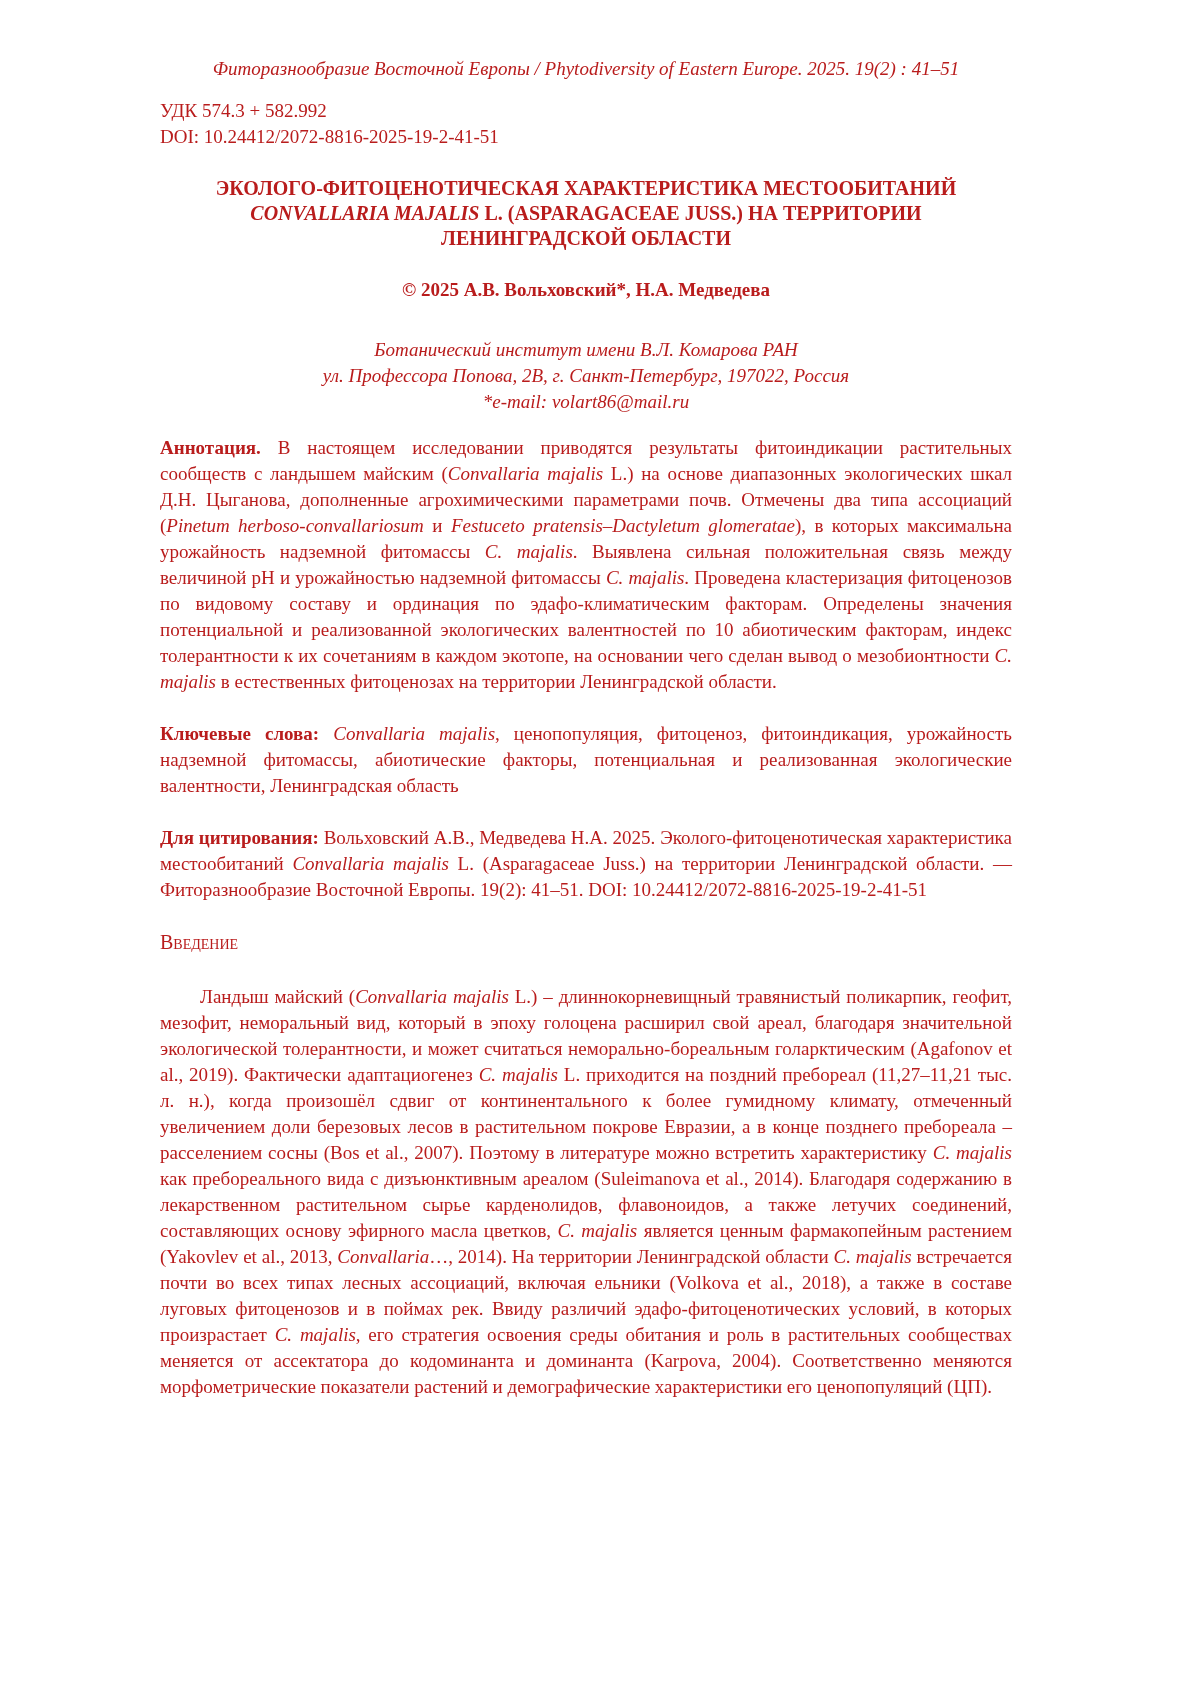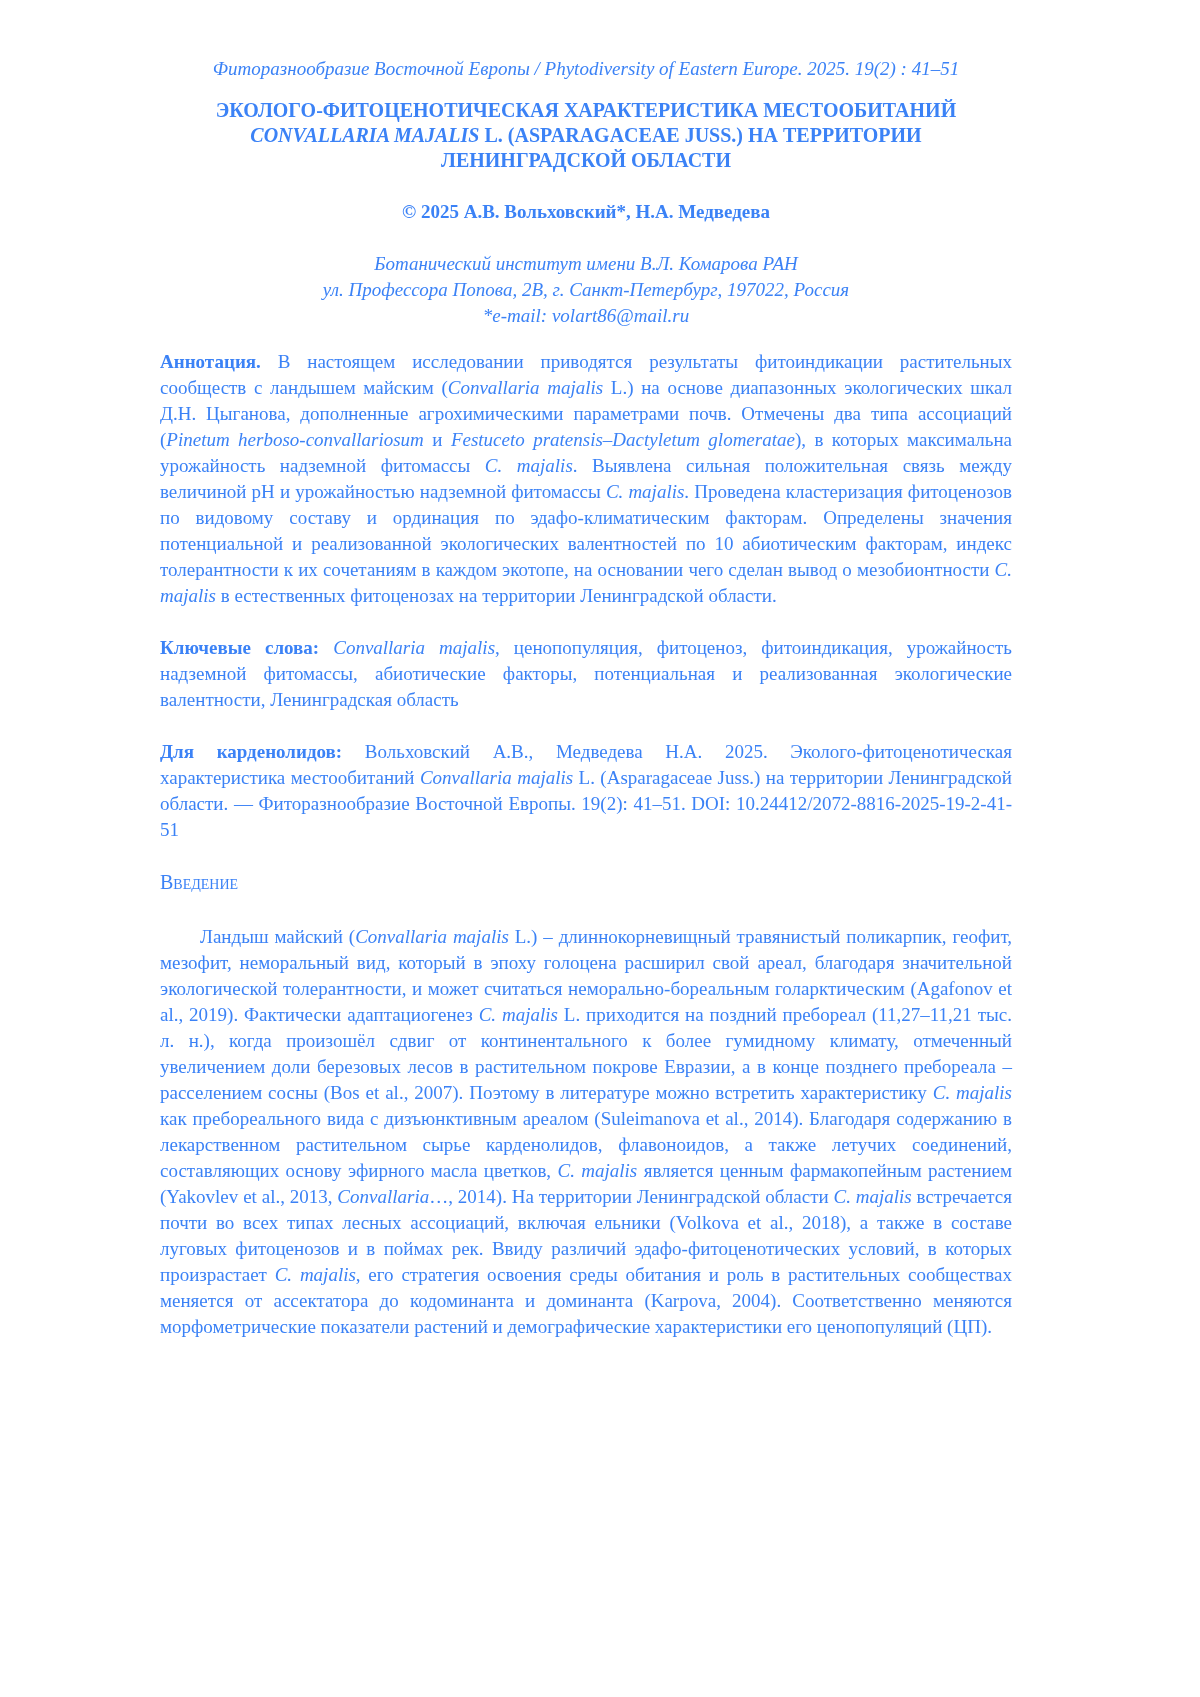--- a/index.html
+++ b/index.html
@@ -2,41 +2,41 @@
 <html><head>
 <meta charset="utf-8">
 <style>
   * { margin: 0; padding: 0; box-sizing: border-box; }
   html, body { background: #ffffff; }
   .page {
     position: relative;
     width: 1200px;
     height: 1697px;
     background: #ffffff;
-    color: #3b82f6;
+    color: #b91c1c;
     font-family: "Liberation Serif", serif;
     overflow: hidden;
   }
   .content {
     position: absolute;
     left: 160px;
     top: 56px;
     width: 852px;
   }
   .txt { font-size: 19px; line-height: 26px; }
   .center { text-align: center; }
   .justify { text-align: justify; }
   .italic { font-style: italic; }
   .bold { font-weight: bold; }
   .b { font-weight: bold; }
   .i { font-style: italic; }
   .journal-header { margin-bottom: 16px; }
   .meta-block { margin-bottom: 26px; }
   .title-block { font-size: 20px; line-height: 25px; font-weight: bold; margin-bottom: 26px; }
-  .authors-line { margin-bottom: 26px; }
+  .authors-line { margin-bottom: 34px; }
   .affiliation-block { margin-bottom: 20px; }
   .para { margin-bottom: 26px; }
   .section-heading {
     font-variant: small-caps;
     text-align: left;
     font-size: 20px;
     line-height: 26px;
     margin-bottom: 29px;
   }
   .indent { text-indent: 40px; }
@@ -50,37 +50,41 @@
   }
 </style>
 </head>
 <body>
 
 <div class="page">
   <div class="content">
 
     <p class="txt center italic journal-header">Фиторазнообразие Восточной Европы / Phytodiversity of Eastern Europe. 2025. 19(2) : 41–51</p>
 
+    <div class="meta-block">
+      <p class="txt">УДК 574.3 + 582.992</p>
+      <p class="txt">DOI: 10.24412/2072-8816-2025-19-2-41-51</p>
+    </div>
 
     <p class="title-block center"><span class="b">ЭКОЛОГО-ФИТОЦЕНОТИЧЕСКАЯ ХАРАКТЕРИСТИКА МЕСТООБИТАНИЙ </span><span class="b i">CONVALLARIA MAJALIS</span><span class="b"> L. (ASPARAGACEAE JUSS.) НА ТЕРРИТОРИИ ЛЕНИНГРАДСКОЙ ОБЛАСТИ</span></p>
 
     <p class="txt center bold authors-line">© 2025 А.В. Вольховский*, Н.А. Медведева</p>
 
     <div class="affiliation-block">
       <p class="txt center italic">Ботанический институт имени В.Л. Комарова РАН</p>
       <p class="txt center italic">ул. Профессора Попова, 2В, г. Санкт-Петербург, 197022, Россия</p>
       <p class="txt center italic">*e-mail: volart86@mail.ru</p>
     </div>
 
     <p class="txt justify para"><span class="b">Аннотация.</span><span> В настоящем исследовании приводятся результаты фитоиндикации растительных сообществ с ландышем майским (</span><span class="i">Convallaria majalis</span><span> L.) на основе диапазонных экологических шкал Д.Н. Цыганова, дополненные агрохимическими параметрами почв. Отмечены два типа ассоциаций (</span><span class="i">Pinetum herboso-convallariosum</span><span> и </span><span class="i">Festuceto pratensis–Dactyletum glomeratae</span><span>), в которых максимальна урожайность надземной фитомассы </span><span class="i">C. majalis</span><span>. Выявлена сильная положительная связь между величиной pH и урожайностью надземной фитомассы </span><span class="i">C. majalis</span><span>. Проведена кластеризация фитоценозов по видовому составу и ординация по эдафо-климатическим факторам. Определены значения потенциальной и реализованной экологических валентностей по 10 абиотическим факторам, индекс толерантности к их сочетаниям в каждом экотопе, на основании чего сделан вывод о мезобионтности </span><span class="i">C. majalis</span><span> в естественных фитоценозах на территории Ленинградской области.</span></p>
 
     <p class="txt justify para"><span class="b">Ключевые слова:</span><span> </span><span class="i">Convallaria majalis</span><span>, ценопопуляция, фитоценоз, фитоиндикация, урожайность надземной фитомассы, абиотические факторы, потенциальная и реализованная экологические валентности, Ленинградская область</span></p>
 
 
-    <p class="txt justify para"><span class="b">Для карденолидов:</span><span> Вольховский А.В., Медведева Н.А. 2025. Эколого-фитоценотическая характеристика местообитаний </span><span class="i">Convallaria majalis</span><span> L. (Asparagaceae Juss.) на территории Ленинградской области. — Фиторазнообразие Восточной Европы. 19(2): 41–51. DOI: 10.24412/2072-8816-2025-19-2-41-51</span></p>
+    <p class="txt justify para"><span class="b">Для цитирования:</span><span> Вольховский А.В., Медведева Н.А. 2025. Эколого-фитоценотическая характеристика местообитаний </span><span class="i">Convallaria majalis</span><span> L. (Asparagaceae Juss.) на территории Ленинградской области. — Фиторазнообразие Восточной Европы. 19(2): 41–51. DOI: 10.24412/2072-8816-2025-19-2-41-51</span></p>
 
     <p class="section-heading">Введение</p>
 
     <p class="txt justify indent"><span>Ландыш майский (</span><span class="i">Convallaria majalis</span><span> L.) – длиннокорневищный травянистый поликарпик, геофит, мезофит, неморальный вид, который в эпоху голоцена расширил свой ареал, благодаря значительной экологической толерантности, и может считаться неморально-бореальным голарктическим (Agafonov et al., 2019). Фактически адаптациогенез </span><span class="i">C. majalis</span><span> L. приходится на поздний пребореал (11,27–11,21 тыс. л. н.), когда произошёл сдвиг от континентального к более гумидному климату, отмеченный увеличением доли березовых лесов в растительном покрове Евразии, а в конце позднего пребореала – расселением сосны (Bos et al., 2007). Поэтому в литературе можно встретить характеристику </span><span class="i">C. majalis</span><span> как пребореального вида с дизъюнктивным ареалом (Suleimanova et al., 2014). Благодаря содержанию в лекарственном растительном сырье карденолидов, флавоноидов, а также летучих соединений, составляющих основу эфирного масла цветков, </span><span class="i">C. majalis</span><span> является ценным фармакопейным растением (Yakovlev et al., 2013, </span><span class="i">Convallaria</span><span>…, 2014). На территории Ленинградской области </span><span class="i">C. majalis</span><span> встречается почти во всех типах лесных ассоциаций, включая ельники (Volkova et al., 2018), а также в составе луговых фитоценозов и в поймах рек. Ввиду различий эдафо-фитоценотических условий, в которых произрастает </span><span class="i">C. majalis</span><span>, его стратегия освоения среды обитания и роль в растительных сообществах меняется от ассектатора до кодоминанта и доминанта (Karpova, 2004). Соответственно меняются морфометрические показатели растений и демографические характеристики его ценопопуляций (ЦП).</span></p>
 
   </div>
 
 </div>
 
 </body></html>

